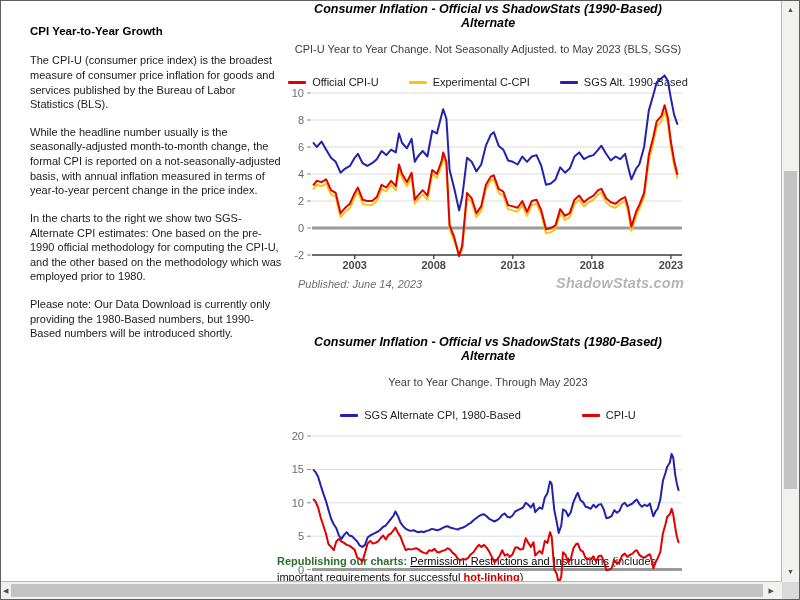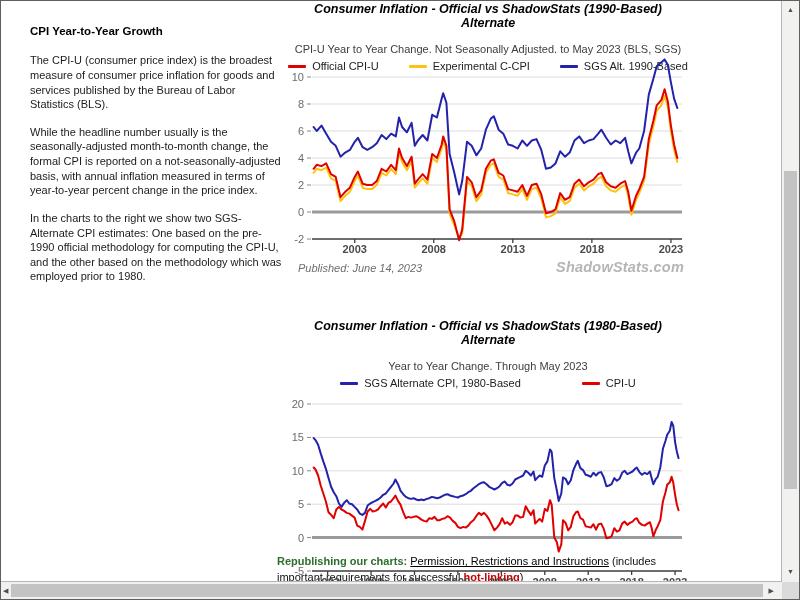--- a/index.html
+++ b/index.html
@@ -11,21 +11,21 @@
   .sidebar{position:absolute;left:30px;top:16px;width:252px;font-size:11px;line-height:1.33;}
   .sidebar h2{font-size:11.5px;margin:8px 0 14px 0;color:#000;}
   .sidebar p{margin:0 0 13px 0;}
 
   
   .charts{position:absolute;left:288px;top:2px;width:400px;}
   .chart-block{width:400px;}
   .chart-block.second{margin-top:44px;}
   .chart-title{text-align:center;font-weight:bold;font-style:italic;font-size:12.5px;color:#000;line-height:14px;}
   .chart-sub{text-align:center;font-size:11px;color:#3d3d3d;line-height:13px;margin-top:13px;}
-  .legend{display:flex;justify-content:center;gap:30px;font-size:11px;color:#222;line-height:13px;margin-top:4px;position:relative;z-index:1;}
+  .legend{display:flex;justify-content:center;gap:30px;font-size:11px;color:#222;line-height:13px;margin-top:20px;position:relative;z-index:1;}
   .legend-item{display:flex;align-items:center;}
   .swatch{display:inline-block;width:18px;height:3px;margin-right:6px;border-radius:1px;}
   svg.plot{display:block;position:relative;z-index:2;}
   .plot1{margin-top:-20px;}
   .chart-foot{display:flex;justify-content:space-between;align-items:baseline;margin-top:0px;padding:0 4px 0 10px;}
   .published{font-style:italic;font-size:11px;color:#6e6e6e;}
   .watermark{font-style:italic;font-weight:bold;font-size:14.5px;color:#b5b5b5;letter-spacing:.2px;}
 
   
   .footer{position:absolute;left:277px;top:554px;width:416px;font-size:11px;line-height:1.42;color:#111;}
@@ -49,20 +49,21 @@
 </head>
 <body>
 
 <div class="frame"></div>
 
 <div class="sidebar">
   <h2>CPI Year-to-Year Growth</h2>
   <p>The CPI-U (consumer price index) is the broadest measure of consumer price inflation for goods and services published by the Bureau of Labor Statistics (BLS).</p>
   <p>While the headline number usually is the seasonally-adjusted month-to-month change, the formal CPI is reported on a not-seasonally-adjusted basis, with annual inflation measured in terms of year-to-year percent change in the price index.</p>
   <p>In the charts to the right we show two SGS-Alternate CPI estimates: One based on the pre-1990 official methodology for computing the CPI-U, and the other based on the methodology which was employed prior to 1980.</p>
+  <p>Please note:  Our Data Download is currently only providing the 1980-Based numbers, but 1990-Based numbers will be introduced shortly.</p>
 </div>
 
 <div class="charts">
 
   <div class="chart-block">
     <div class="chart-title">Consumer Inflation - Official vs ShadowStats (1990-Based) Alternate</div>
     <div class="chart-sub">CPI-U Year to Year Change. Not Seasonally Adjusted. to May 2023  (BLS, SGS)</div>
     <div class="legend">
       <span class="legend-item">
           <span class="swatch" style="background: rgb(224, 0, 0);"></span>

